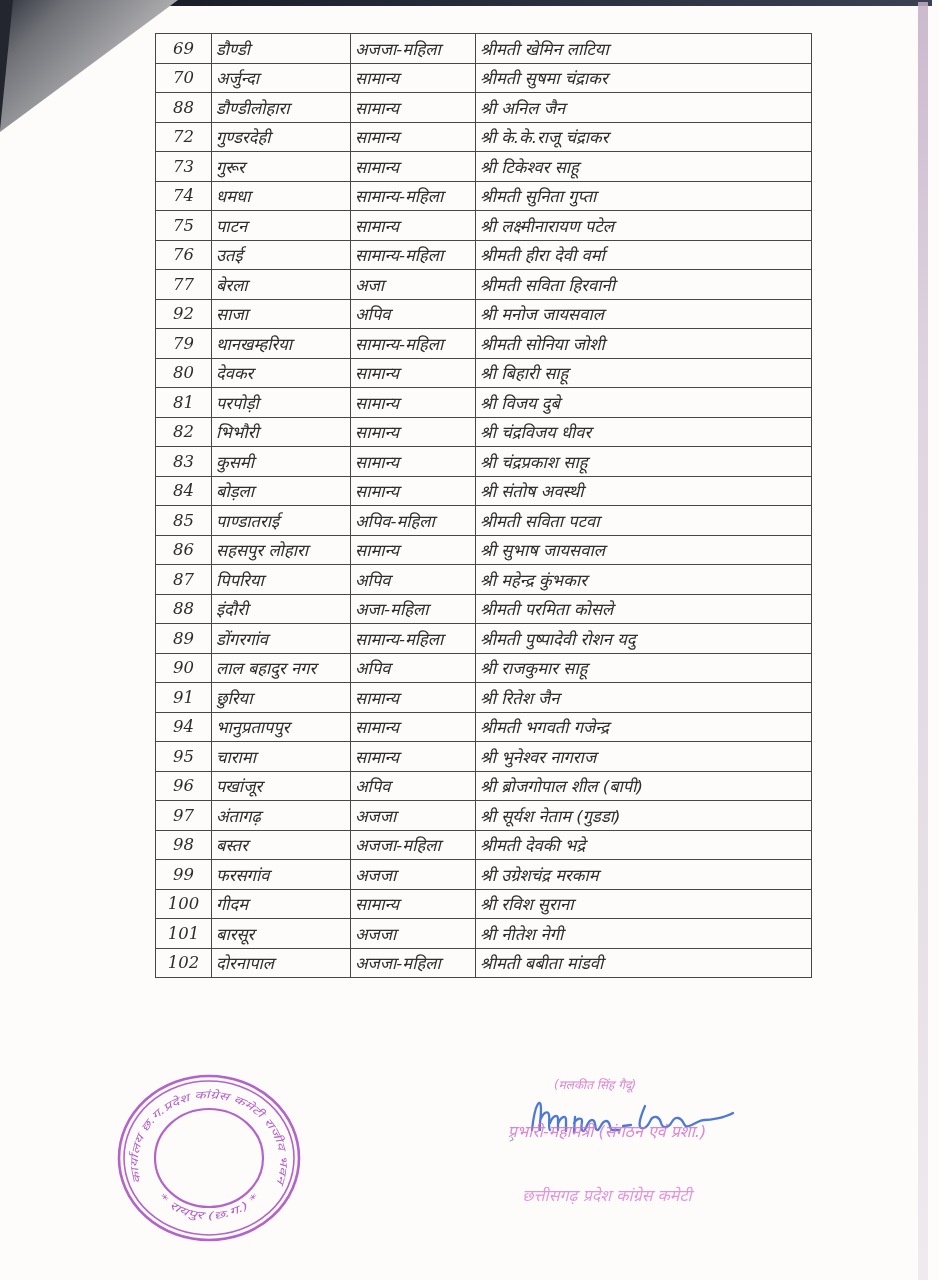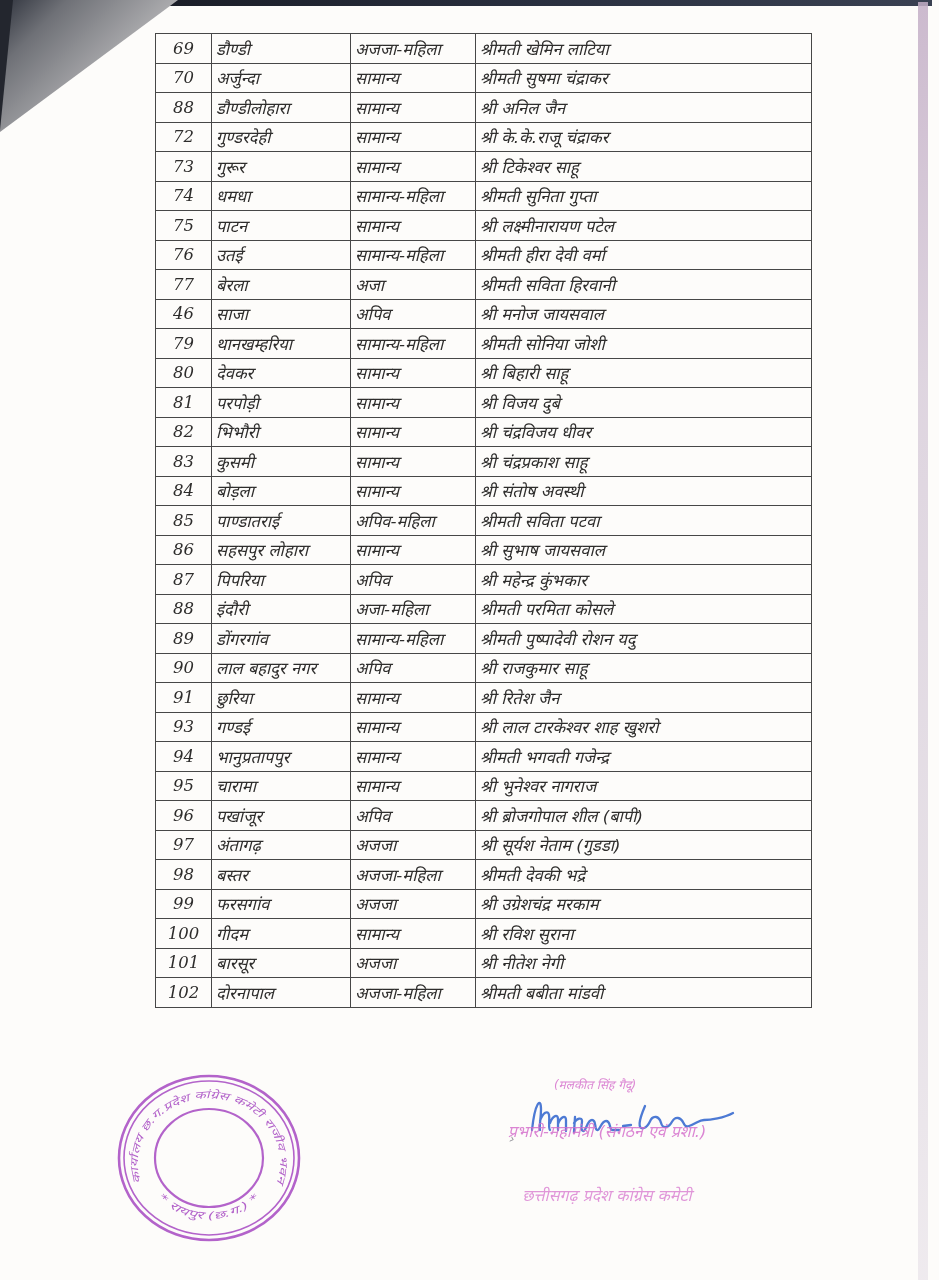--- a/index.html
+++ b/index.html
@@ -102,21 +102,21 @@
           <td class="c-category">सामान्य-महिला</td>
           <td class="c-name">श्रीमती हीरा देवी वर्मा</td>
         </tr>
         <tr>
           <td class="c-no">77</td>
           <td class="c-place">बेरला</td>
           <td class="c-category">अजा</td>
           <td class="c-name">श्रीमती सविता हिरवानी</td>
         </tr>
         <tr>
-          <td class="c-no">46</td>
+          <td class="c-no">92</td>
           <td class="c-place">साजा</td>
           <td class="c-category">अपिव</td>
           <td class="c-name">श्री मनोज जायसवाल</td>
         </tr>
         <tr>
           <td class="c-no">79</td>
           <td class="c-place">थानखम्हरिया</td>
           <td class="c-category">सामान्य-महिला</td>
           <td class="c-name">श्रीमती सोनिया जोशी</td>
         </tr>
@@ -184,26 +184,20 @@
           <td class="c-no">90</td>
           <td class="c-place">लाल बहादुर नगर</td>
           <td class="c-category">अपिव</td>
           <td class="c-name">श्री राजकुमार साहू</td>
         </tr>
         <tr>
           <td class="c-no">91</td>
           <td class="c-place">छुरिया</td>
           <td class="c-category">सामान्य</td>
           <td class="c-name">श्री रितेश जैन</td>
-        </tr>
-        <tr>
-          <td class="c-no">93</td>
-          <td class="c-place">गण्डई</td>
-          <td class="c-category">सामान्य</td>
-          <td class="c-name">श्री लाल टारकेश्वर शाह खुशरो</td>
         </tr>
         <tr>
           <td class="c-no">94</td>
           <td class="c-place">भानुप्रतापपुर</td>
           <td class="c-category">सामान्य</td>
           <td class="c-name">श्रीमती भगवती गजेन्द्र</td>
         </tr>
         <tr>
           <td class="c-no">95</td>
           <td class="c-place">चारामा</td>

